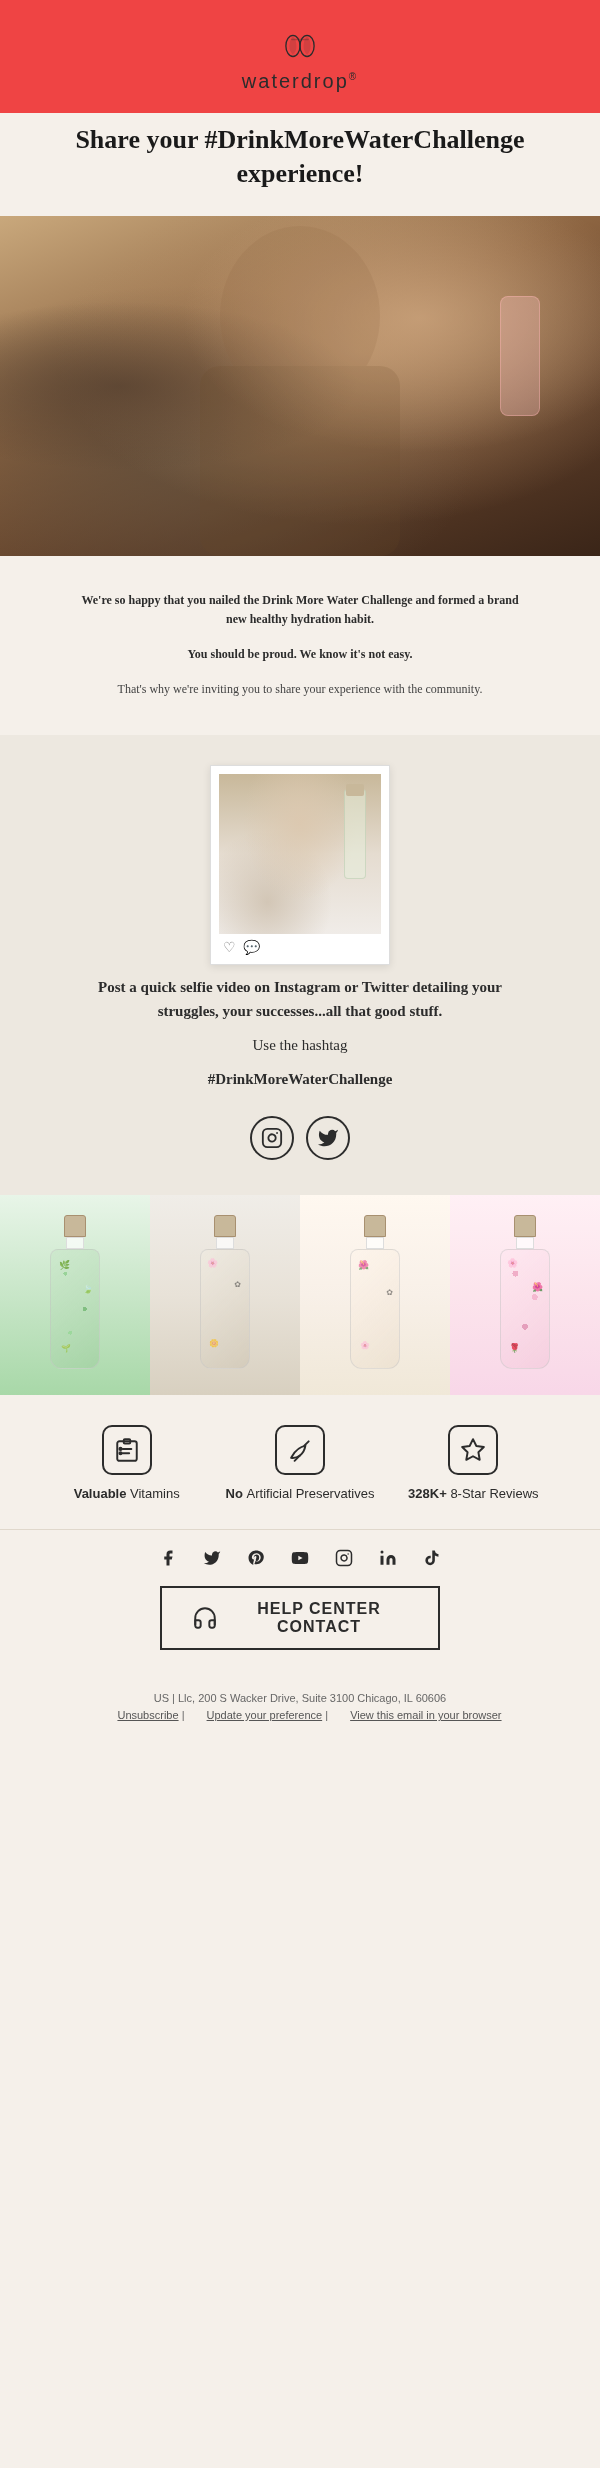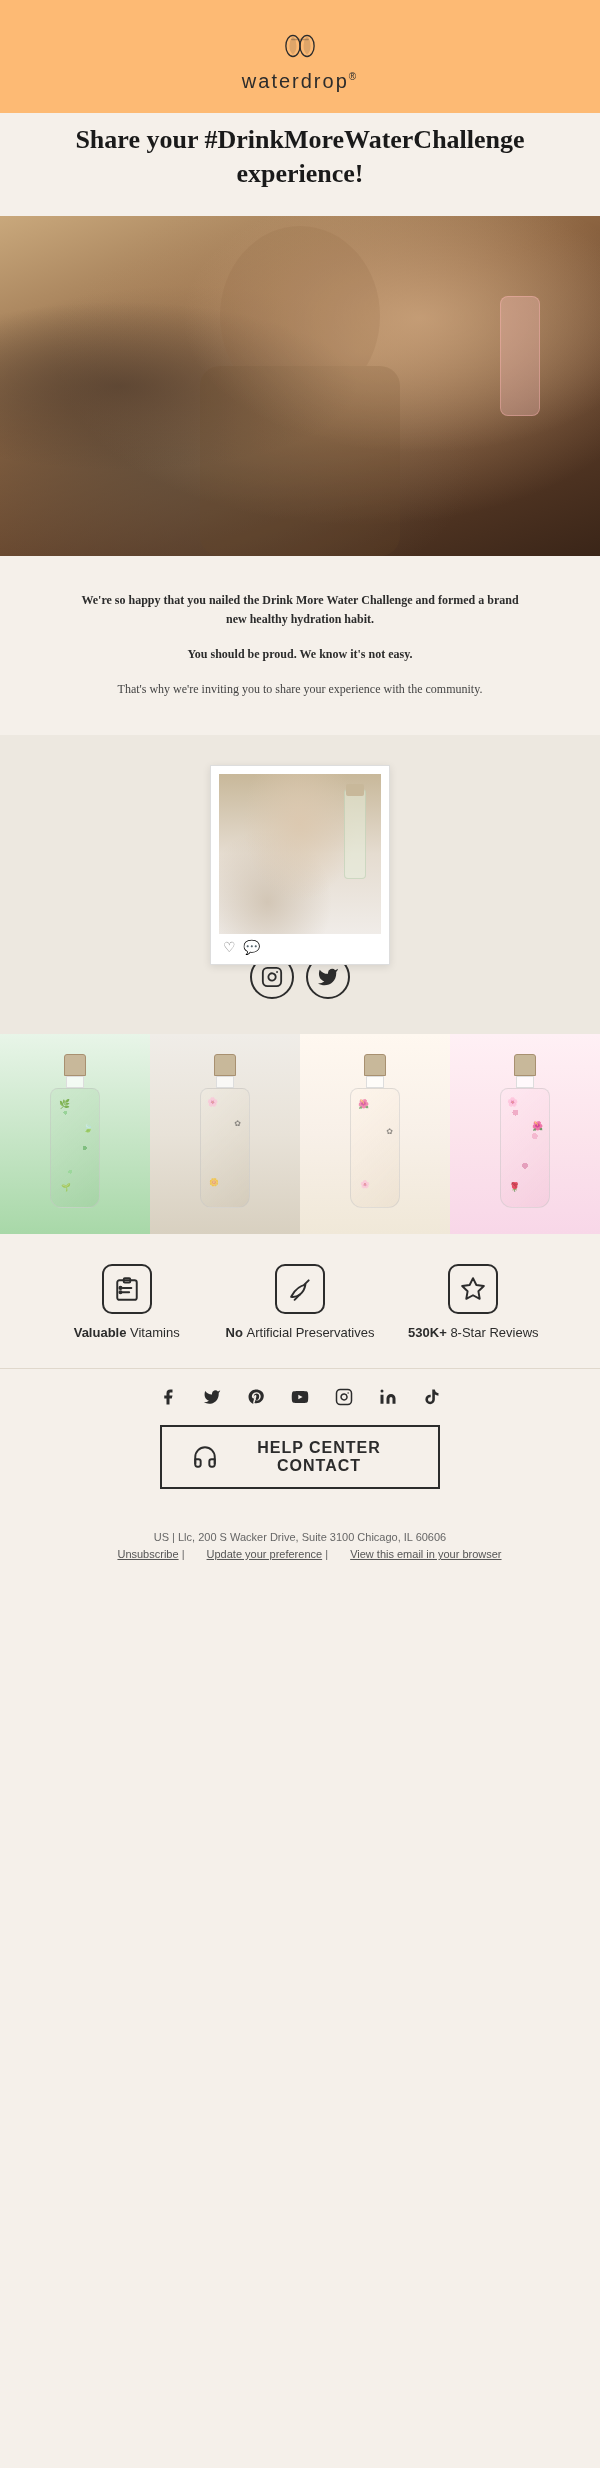--- a/index.html
+++ b/index.html
@@ -6,21 +6,21 @@
     body {
       background-color: #f5f0ea;
       font-family: Georgia, 'Times New Roman', serif;
       width: 600px;
       margin: 0 auto;
       color: #2c2c2c;
     }
 
     
     .header {
-      background-color: #fdba74;
+      background-color: #ef4444;
       text-align: center;
       padding: 30px 20px 20px;
     }
     .logo-icon {
       display: inline-block;
       margin-bottom: 6px;
     }
     .logo-icon svg {
       width: 40px;
       height: 30px;
@@ -445,20 +445,25 @@
       <div style="position:absolute;right:15px;top:15px;width:22px;height:90px;background:rgba(230,240,220,0.5);border-radius:4px;border:1px solid rgba(180,200,170,0.5)">
         <div style="width:18px;height:12px;background:#c8b89a;border-radius:2px;margin:0 auto;position:relative;top:-6px"></div>
       </div>
     </div>
     <div class="insta-card-actions">
       <span class="insta-heart">♡</span>
       <span class="insta-comment">💬</span>
     </div>
   </div>
 
+  <div class="social-text">
+    <p class="bold-text">Post a quick selfie video on Instagram or Twitter detailing your struggles, your successes...all that good stuff.</p>
+    <p class="hashtag-label">Use the hashtag</p>
+    <p class="hashtag-text">#DrinkMoreWaterChallenge</p>
+  </div>
 
   <div class="social-icons">
 
     <div class="social-icon-circle">
       <svg width="22" height="22" viewBox="0 0 24 24" fill="none" stroke="#2c2c2c" stroke-width="2" stroke-linecap="round" stroke-linejoin="round">
         <rect x="2" y="2" width="20" height="20" rx="5" ry="5"></rect>
         <path d="M16 11.37A4 4 0 1 1 12.63 8 4 4 0 0 1 16 11.37z"></path>
         <line x1="17.5" y1="6.5" x2="17.51" y2="6.5"></line>
       </svg>
     </div>
@@ -561,21 +566,21 @@
     </div>
   </div>
   <div class="feature-item">
     <div class="feature-icon">
 
       <svg width="26" height="26" viewBox="0 0 24 24" fill="none" stroke="#2c2c2c" stroke-width="1.8" stroke-linecap="round" stroke-linejoin="round">
         <polygon points="12 2 15.09 8.26 22 9.27 17 14.14 18.18 21.02 12 17.77 5.82 21.02 7 14.14 2 9.27 8.91 8.26 12 2"></polygon>
       </svg>
     </div>
     <div class="feature-label">
-      <strong>530K+</strong><span> 8-Star Reviews</span>
+      <strong>328K+</strong><span> 8-Star Reviews</span>
     </div>
   </div>
 </div>
 
 <div class="social-footer">
   <div class="social-footer-icons">
 
     <div class="social-footer-icon">
       <svg width="18" height="18" viewBox="0 0 24 24" fill="#2c2c2c">
         <path d="M18 2h-3a5 5 0 0 0-5 5v3H7v4h3v8h4v-8h3l1-4h-4V7a1 1 0 0 1 1-1h3z"></path>

